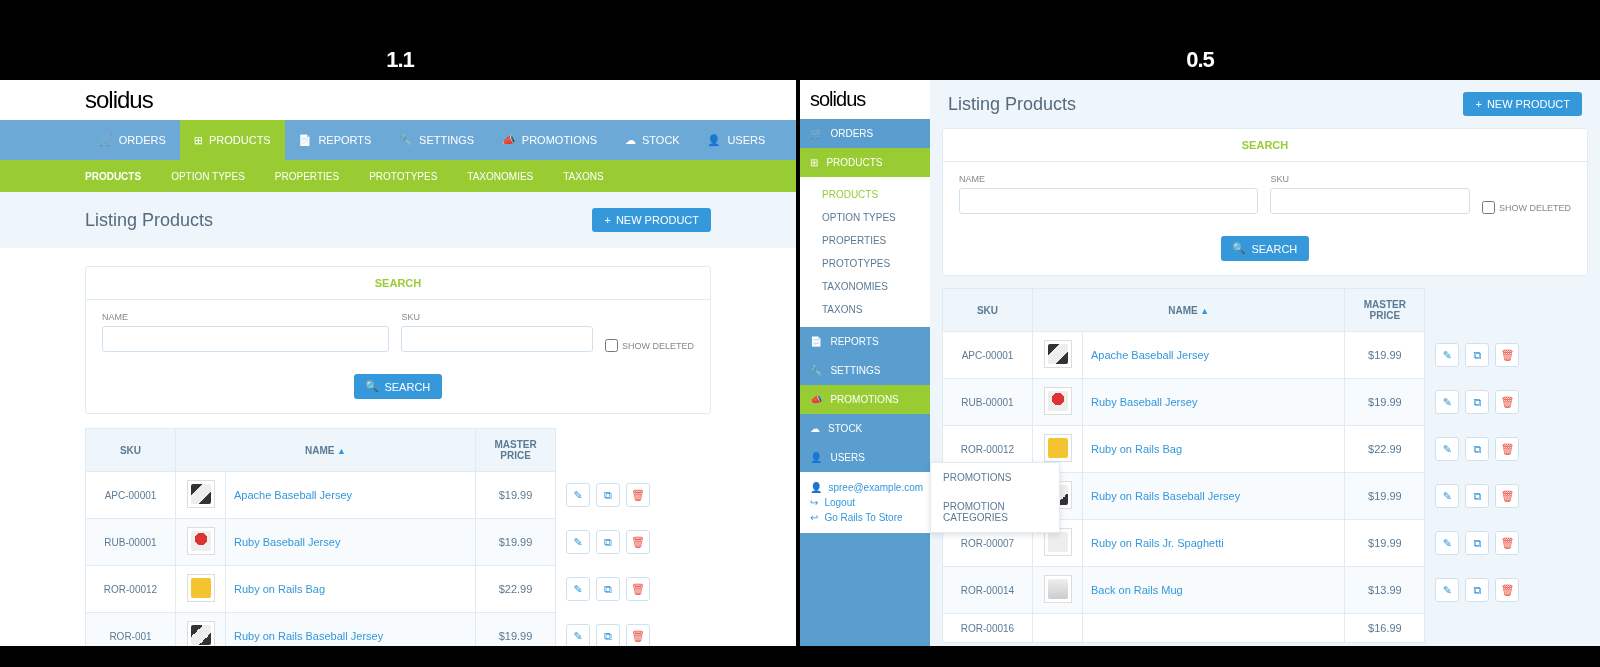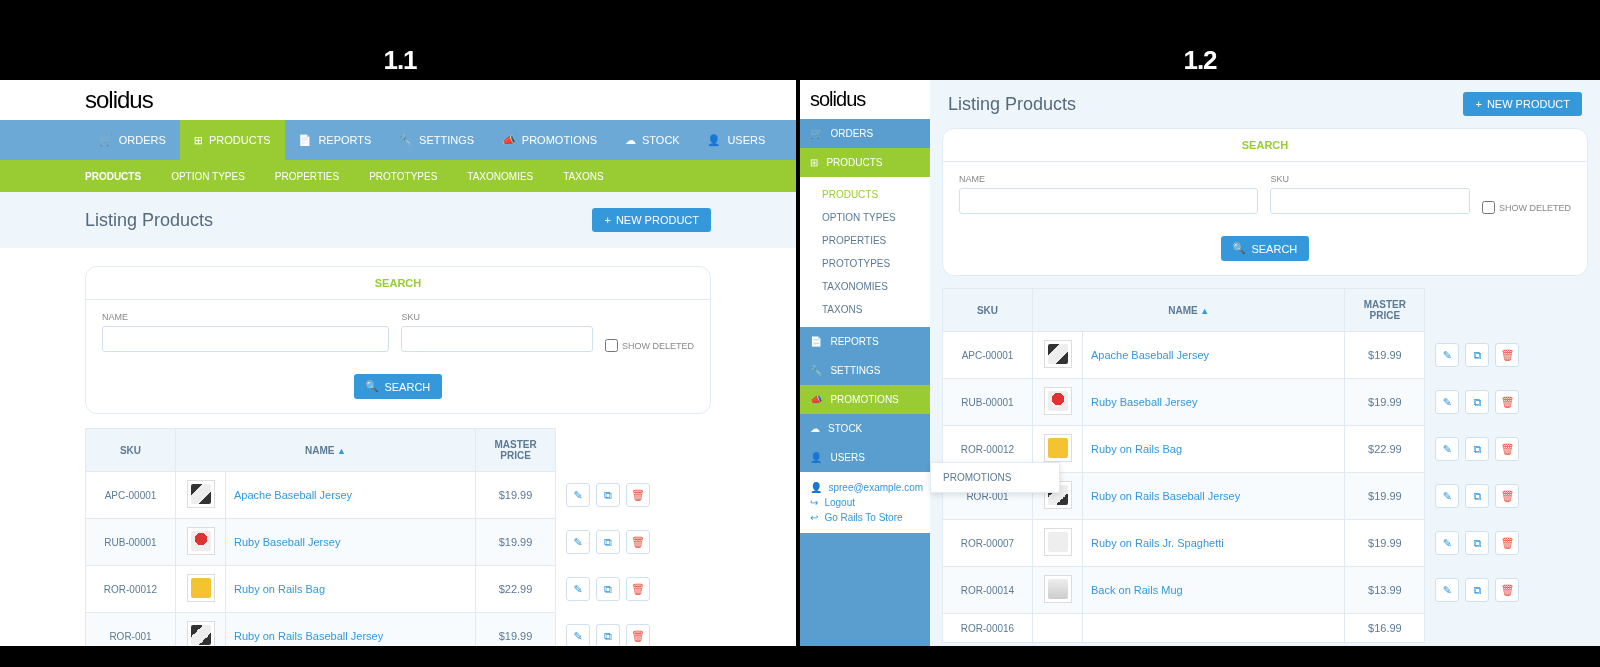--- a/index.html
+++ b/index.html
@@ -1,38 +1,38 @@
 <!DOCTYPE html>
 <html><head>
 <meta charset="utf-8">
 <style>
 *{box-sizing:border-box;margin:0;padding:0;}
 body{font-family:-apple-system,BlinkMacSystemFont,"Segoe UI",Helvetica,Arial,sans-serif;background:#000;width:1600px;height:667px;overflow:hidden;font-size:12px;}
 .black-banner{height:80px;background:#000;display:flex;align-items:center;justify-content:space-around;color:#fff;}
-.banner-label{font-weight:900;font-size:26px;letter-spacing:-1px;margin-top:40px;}
+.banner-label{font-weight:900;font-size:22px;letter-spacing:-1px;margin-top:40px;}
 .panels{display:flex;height:566px;}
 .panel{background:#fff;overflow:hidden;position:relative;}
 .panel-left{width:800px;border-right:4px solid #000;}
 .panel-right{width:800px;}
 
 
 .p1-logo-row{height:40px;padding:0 85px;display:flex;align-items:center;}
 .logo-text{font-size:24px;font-weight:400;letter-spacing:-1px;}
 .p1-topnav{background:#6da9d7;height:40px;display:flex;align-items:stretch;padding:0 85px;font-size:11px;}
 .p1-topnav .nav-item{display:flex;align-items:center;padding:0 14px;color:#fff;gap:6px;cursor:pointer;}
 .p1-topnav .nav-item.active{background:#99cc33;}
 .p1-subnav{background:#99cc33;height:32px;display:flex;align-items:center;padding:0 85px;font-size:11px;gap:30px;}
 .p1-subnav .sub-item{color:#fff;cursor:pointer;font-size:10px;}
 .p1-subnav .sub-item.active{font-weight:600;}
 .p1-header{background:#eef5fb;padding:16px 85px;display:flex;align-items:center;justify-content:space-between;}
 .page-title{font-size:18px;color:#566a7d;font-weight:400;}
 .btn{border:none;border-radius:3px;padding:6px 12px;font-size:11px;cursor:pointer;display:inline-flex;align-items:center;gap:5px;}
 .btn-blue{background:#3498db;color:#fff;}
 
-.search-panel{margin:18px 85px 0;border:1px solid #e0ecf5;border-radius:12px;background:#fff;}
+.search-panel{margin:18px 85px 0;border:1px solid #e0ecf5;border-radius:3px;background:#fff;}
 .search-title{text-align:center;color:#99cc33;font-size:11px;font-weight:600;padding:10px 0;border-bottom:1px solid #e0ecf5;}
 .search-body{padding:12px 16px;display:flex;gap:12px;align-items:flex-end;}
 .field{display:flex;flex-direction:column;gap:4px;}
 .field label{font-size:9px;color:#888;text-transform:uppercase;}
 .field input{border:1px solid #cfe1ef;border-radius:3px;height:26px;padding:0 6px;font-size:12px;}
 .field-name{flex:1.5;}
 .field-sku{flex:1;}
 .checkbox-wrap{display:flex;align-items:center;gap:4px;font-size:9px;color:#888;}
 .search-btn-row{text-align:center;padding:10px 0 14px;}
 .search-btn-row2{text-align:center;padding:10px 0 14px;}
@@ -80,21 +80,21 @@
 .p2-header{padding:12px 18px;display:flex;align-items:center;justify-content:space-between;}
 .p2-content{padding:0 12px 12px;overflow-y:auto;}
 
 .icon{font-style:normal;}
 </style>
 </head>
 <body>
 
 <div class="black-banner">
   <div class="banner-label">1.1</div>
-  <div class="banner-label">1.2</div>
+  <div class="banner-label">0.5</div>
 </div>
 
 <div class="panels">
 
 <div class="panel panel-left">
   <div class="p1-logo-row">
     <span class="logo-text">solidus</span>
   </div>
   <div class="p1-topnav" id="p1-topnav">
         <div class="nav-item">
@@ -318,20 +318,21 @@
             </div>
         <div>
               <span class="icon">↩</span>
               <span>Go Rails To Store</span>
             </div>
       </div>
     </div>
 
     <div class="p2-flyout" id="p2-flyout">
           <div class="fo-item">PROMOTIONS</div>
+          <div class="fo-item">PROMOTION CATEGORIES</div>
         </div>
 
     <div class="p2-main">
       <div class="p2-header">
         <div class="page-title">Listing Products</div>
         <button class="btn btn-blue">
           <span class="icon">+</span>
           <span>NEW PRODUCT</span>
         </button>
       </div>

